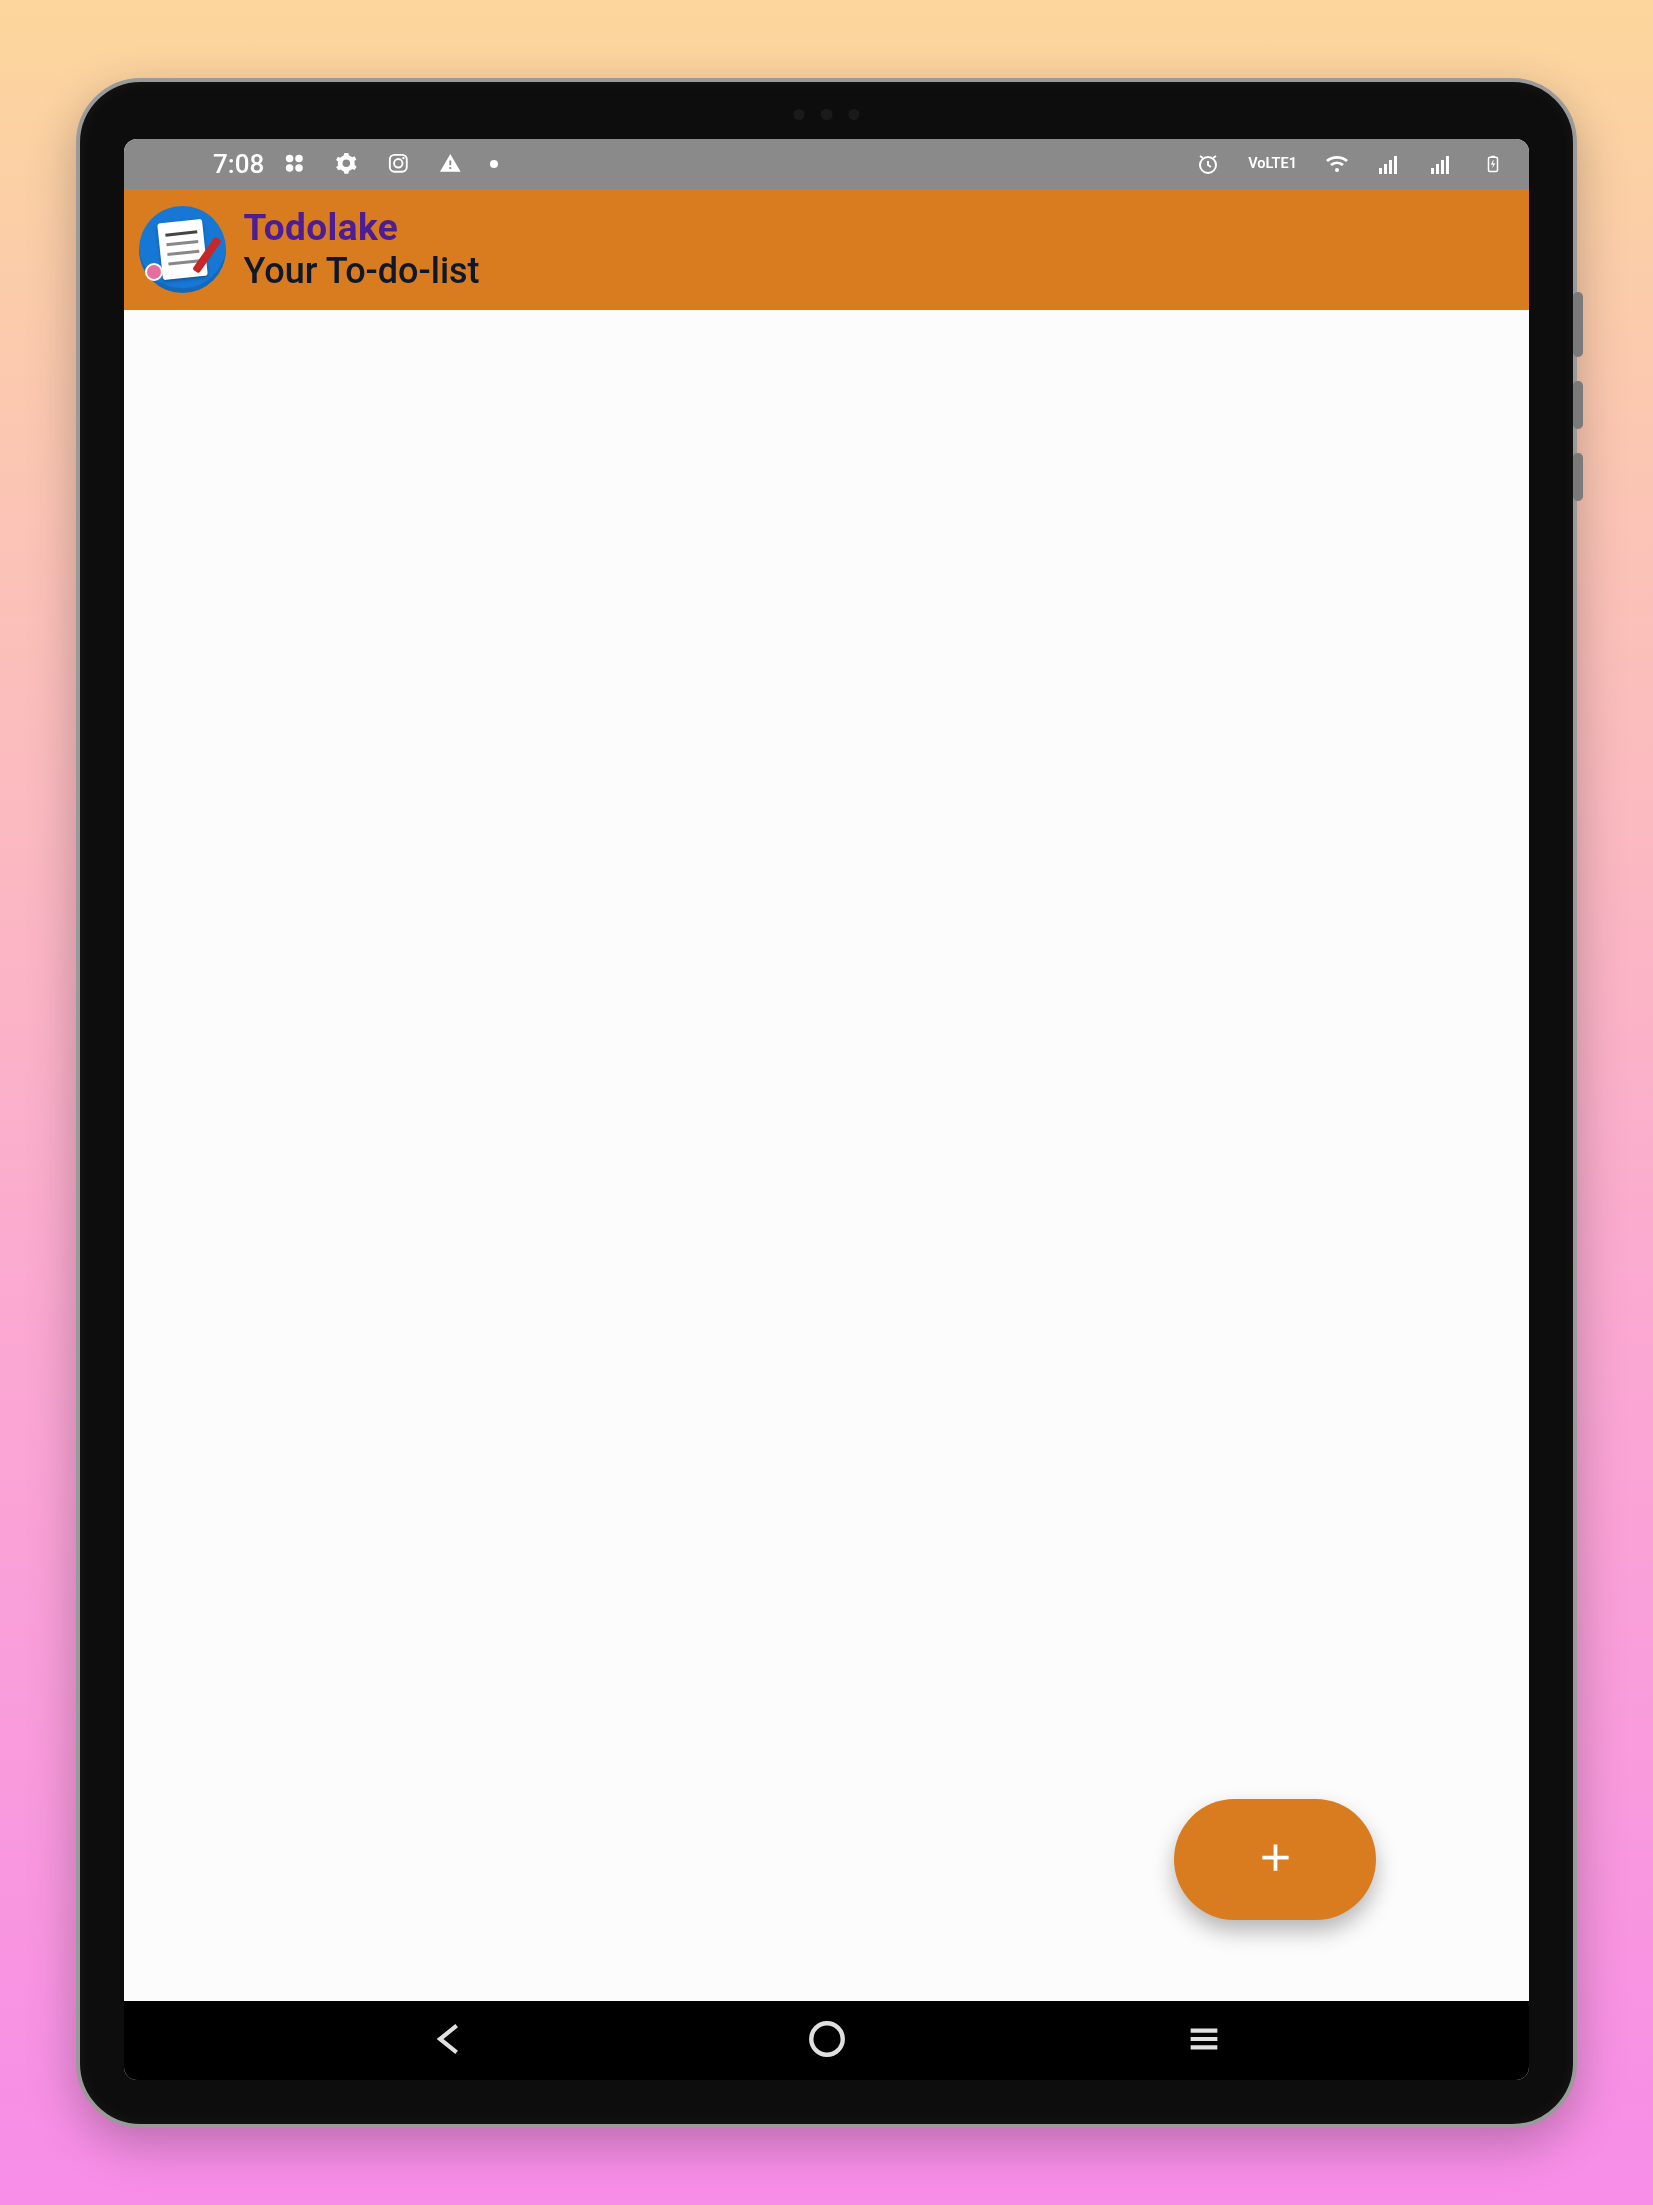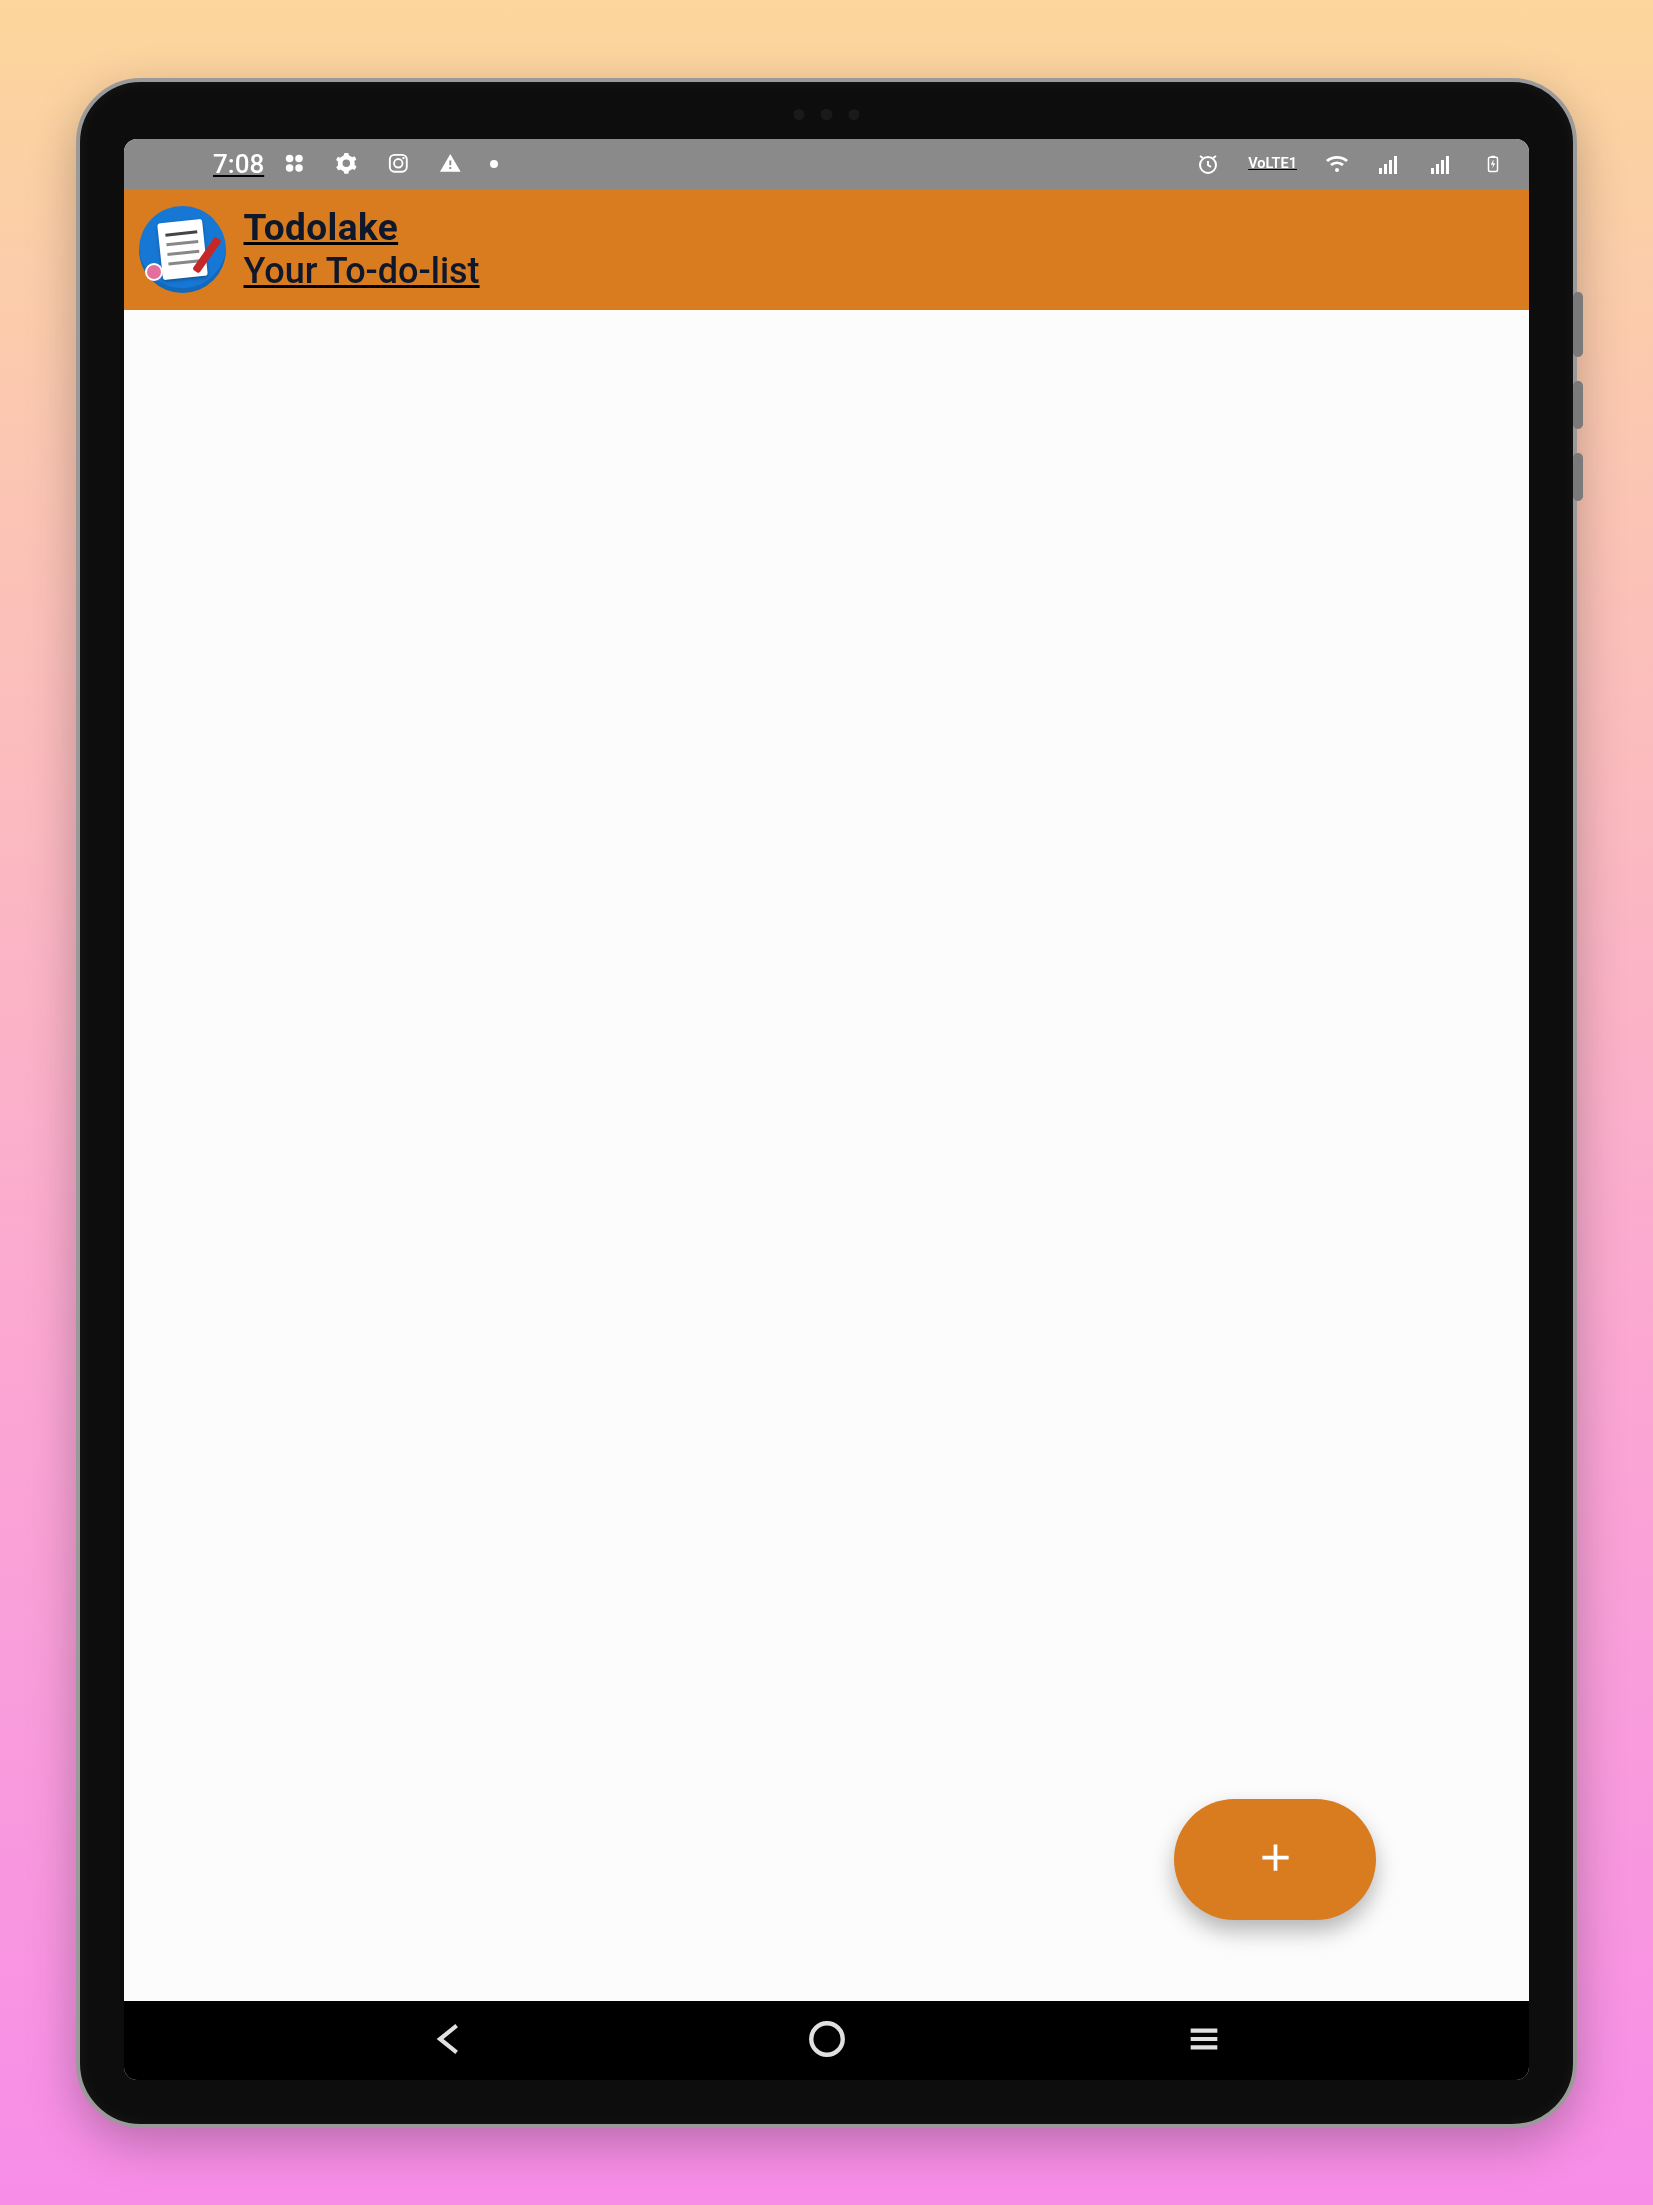--- a/index.html
+++ b/index.html
@@ -17,21 +17,20 @@
     width: 1501px;
     height: 2050px;
     background: #0d0d0d;
     border-radius: 65px;
     border: 4.8px solid #9a9a9a;
     box-shadow: 0 16px 48px rgba(0,0,0,0.25), inset 0 0 16px rgba(255,255,255,0.05);
     position: relative;
     padding: 57px 44px 44px 44px;
     display: flex;
     flex-direction: column;
-    text-decoration: underline;
   }
   .camera-bar {
     position: absolute;
     top: 24px; left: 50%; transform: translateX(-50%);
     width: 161px; height: 18px;
     display: flex; justify-content: center; align-items: center; gap: 16px;
   }
   .camera-bar .dot {
     width: 11.3px; height: 11.3px; border-radius: 50%;
     background: #1a1a1a;
@@ -109,21 +108,21 @@
     position:absolute; right:14.5px; bottom:18px;
     width:8px; height:40px; background:#c62828;
     transform: rotate(35deg); border-radius:2.4px;
   }
   .app-logo .gear {
     position:absolute; left:6.5px; bottom:11.3px;
     width:18px; height:18px; border-radius:50%;
     background:#e46f9e; border:2.4px solid #fff;
   }
   .app-titles { display:flex; flex-direction:column; gap:1.6px; }
-  .app-title { color:#0f172a; font-size:37px; font-weight:700; letter-spacing:0.4px; }
+  .app-title { color:#4c1d95; font-size:37px; font-weight:700; letter-spacing:0.4px; }
   .app-subtitle { color:#0f172a; font-size:36px; font-weight:500; }
 
   .content { flex:1; background:#fcfcfc; position:relative; }
 
   .fab {
     position:absolute;
     right: 153px;
     bottom: 81px;
     width: 202px; height: 121px;
     border-radius: 806px;

